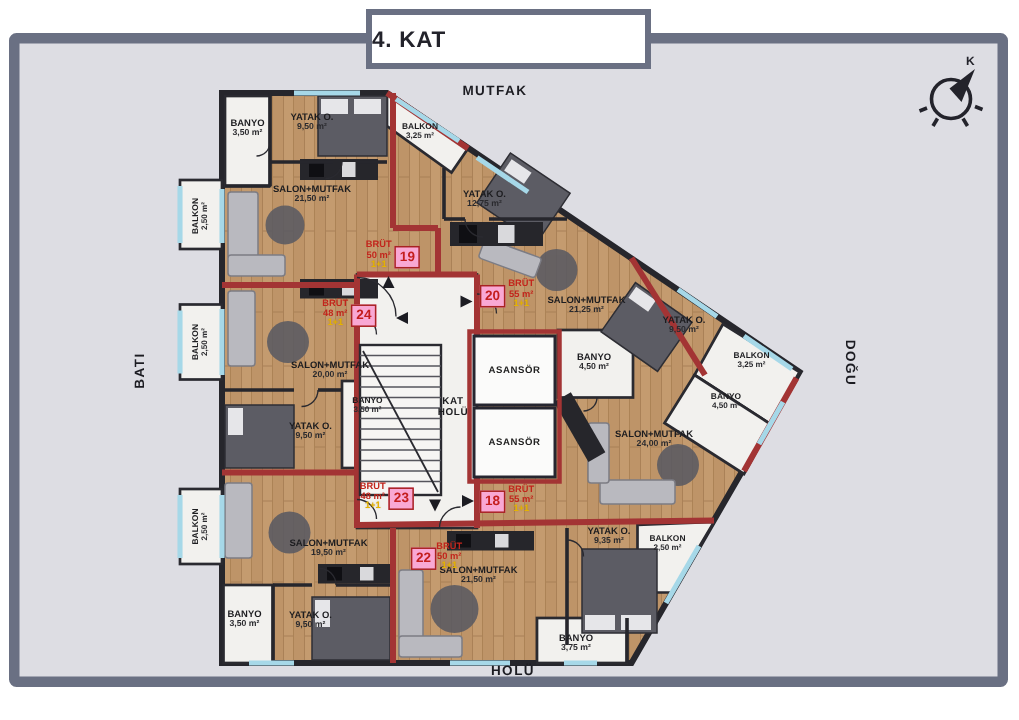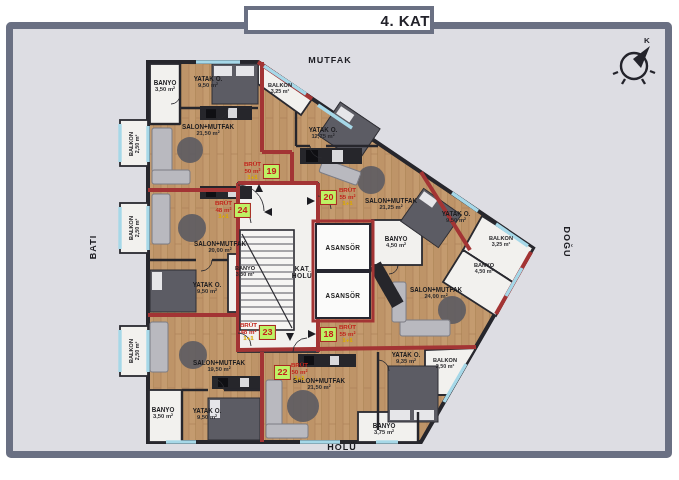--- a/index.html
+++ b/index.html
@@ -1,22 +1,22 @@
 <!DOCTYPE html>
 <html><head>
 <meta charset="utf-8">
 <style>
   html,body{margin:0;padding:0;background:#ffffff;}
   .page{position:relative;width:679px;height:480px;background:#ffffff;overflow:hidden;
         font-family:"Liberation Sans",sans-serif;}
   .frame{position:absolute;left:6px;top:22px;width:666px;height:436px;box-sizing:border-box;
          border:7px solid #6a7083;border-radius:5px;background:#dddde3;}
   .plan-svg{position:absolute;left:0;top:0;width:679px;height:480px;}
-  .title-box{position:absolute;left:244px;top:6px;width:190px;height:28px;box-sizing:border-box;
-             background:#ffffff;border:4px solid #6a7083;display:flex;align-items:center;justify-content:flex-end;
+  .title-box{position:absolute;left:244px;top:6px;width:190px;height:40px;box-sizing:border-box;
+             background:#ffffff;border:4px solid #6a7083;display:flex;align-items:center;justify-content:flex-start;
              font-size:15px;font-weight:bold;color:#23232b;letter-spacing:.5px;z-index:30;}
   .dir{position:absolute;font-size:9px;font-weight:bold;color:#1c1c22;letter-spacing:1px;z-index:25;
        transform:translate(-50%,-50%);white-space:nowrap;}
   .dir.rotl{transform:translate(-50%,-50%) rotate(-90deg);}
   .dir.rotr{transform:translate(-50%,-50%) rotate(90deg);}
   .lbl{position:absolute;transform:translate(-50%,-50%);text-align:center;z-index:20;
        color:#1d1d20;line-height:1.12;white-space:nowrap;}
   .lbl .rn{font-size:6.3px;font-weight:bold;}
   .lbl .ra{font-size:5.8px;font-weight:bold;color:#2a2a2e;}
   .lbl.rot{transform:translate(-50%,-50%) rotate(-90deg);}
@@ -25,21 +25,21 @@
   .hall-lbl{letter-spacing:.4px;}
   .hall-lbl .rn{font-size:6.6px;}
   .asr{position:absolute;transform:translate(-50%,-50%);font-size:6.4px;font-weight:bold;color:#222;
        letter-spacing:.4px;z-index:20;}
   .brut{position:absolute;transform:translate(-50%,-50%);display:flex;align-items:center;gap:2px;z-index:22;}
   .brut.rev{flex-direction:row-reverse;}
   .brut.stack{flex-direction:row;gap:0;}
   .brut .col{display:flex;flex-direction:column;align-items:center;line-height:1.08;}
   .brut .bt,.brut .bar{font-size:6.2px;font-weight:bold;color:#c2251c;}
   .brut .pl{font-size:6.2px;font-weight:bold;color:#e5b400;text-shadow:0 0 1px rgba(120,60,0,.35);}
-  .brut .bx{width:15px;height:13px;background:#bef264;border:1px solid #a82222;color:#c41e1e;
+  .brut .bx{width:15px;height:13px;background:#f9a8d4;border:1px solid #a82222;color:#c41e1e;
             font-size:9px;font-weight:bold;display:flex;align-items:center;justify-content:center;}
   .wm{position:absolute;left:230px;top:232px;font-size:36px;font-weight:bold;color:rgba(185,185,195,.38);
       letter-spacing:3px;z-index:15;}
   .compass-k{position:absolute;left:644px;top:36px;font-size:8px;font-weight:bold;color:#23232b;z-index:25;}
 </style>
 </head>
 <body>
 
 <div class="page">
 

